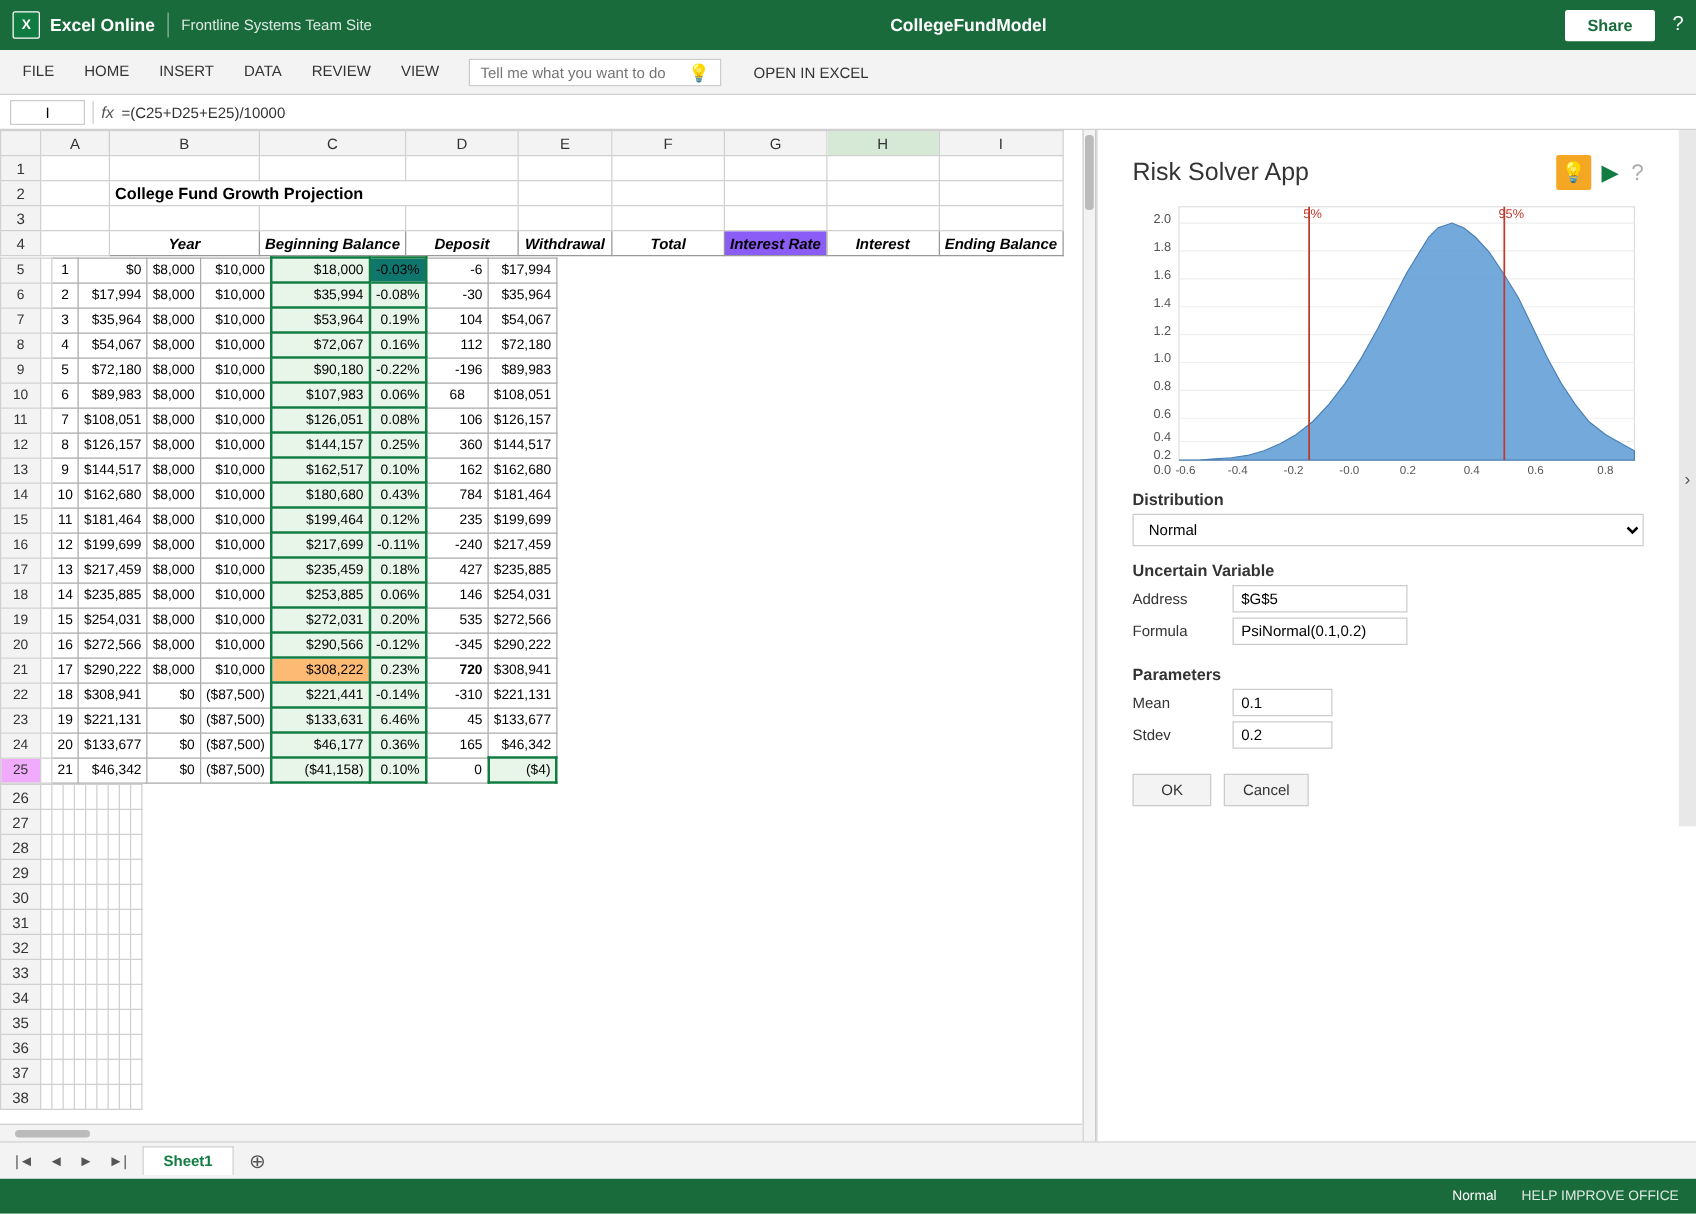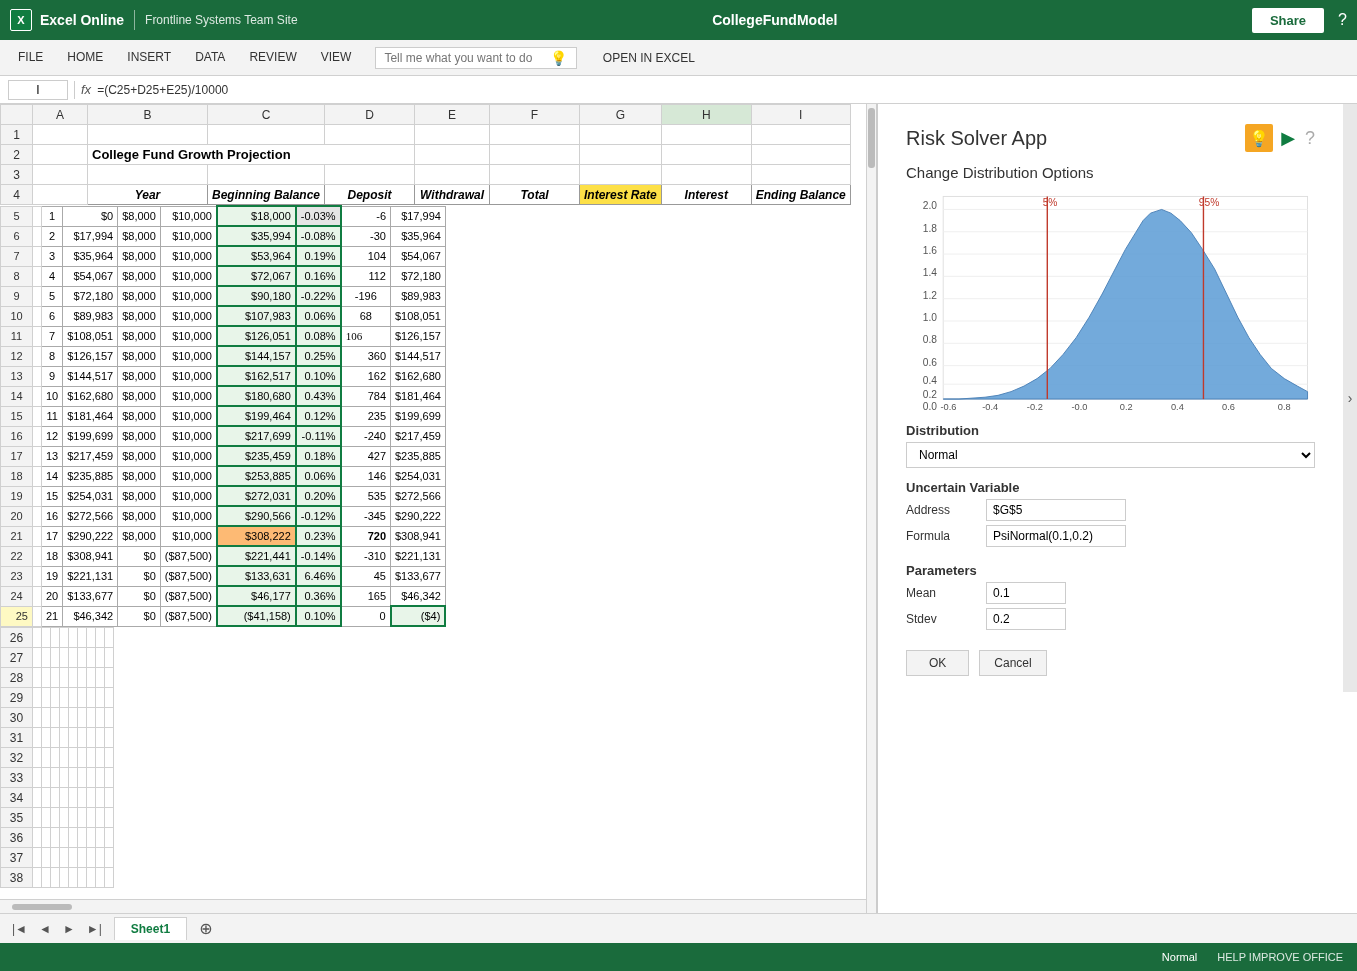--- a/index.html
+++ b/index.html
@@ -141,22 +141,21 @@
     table.sheet th.col-header-selected {
       background: #d6e8d6;
     }
     table.sheet td.row-header {
       background: #f3f3f3;
       text-align: center;
       color: #333;
       width: 32px;
     }
     table.sheet td.row-header-selected {
-      background: #fef9c3;
-      text-align: right;
+      background: #f0abfc;
     }
     .col-A { width: 32px; }
     .col-B { width: 55px; }
     .col-C { width: 120px; }
     .col-D { width: 80px; }
     .col-E { width: 90px; }
     .col-F { width: 75px; }
     .col-G { width: 90px; }
     .col-H { width: 80px; }
     .col-I { width: 90px; }
@@ -403,38 +402,38 @@
               </tr>
 
               <tr>
                 <td class="row-header">4</td>
                 <td></td>
                 <td class="table-header cell-bold cell-center" style="border:1px solid #999;background:#fff;">Year</td>
                 <td class="table-header cell-bold cell-center" style="border:1px solid #999;background:#fff;">Beginning Balance</td>
                 <td class="table-header cell-bold cell-center" style="border:1px solid #999;background:#fff;">Deposit</td>
                 <td class="table-header cell-bold cell-center" style="border:1px solid #999;background:#fff;">Withdrawal</td>
                 <td class="table-header cell-bold cell-center" style="border:1px solid #999;background:#fff;">Total</td>
-                <td class="table-header cell-bold cell-center" style="border:1px solid #999;background:#fde047;">Interest Rate</td>
+                <td class="table-header cell-bold cell-center" style="border:1px solid #999;background:#8b5cf6;">Interest Rate</td>
                 <td class="table-header cell-bold cell-center" style="border:1px solid #999;background:#fff;">Interest</td>
                 <td class="table-header cell-bold cell-center" style="border:1px solid #999;background:#fff;">Ending Balance</td>
               </tr>
             </tbody>
           </table>
 
           <table class="sheet data-table-area" id="data-table" style="margin-top:0;">
             <tbody id="data-body">
                 <tr>
                   <td class="row-header">5</td>
                   <td></td>
                   <td style="text-align: center; border: 1px solid rgb(170, 170, 170);">1</td>
                   <td style="text-align: right; border: 1px solid rgb(170, 170, 170);">$0</td>
                   <td style="text-align: right; border: 1px solid rgb(170, 170, 170);">$8,000</td>
                   <td style="text-align: right; border: 1px solid rgb(170, 170, 170);">$10,000</td>
                   <td style="text-align: right; border: 2px solid rgb(16, 124, 65); background: rgb(232, 245, 233);">$18,000</td>
-                  <td style="text-align: right; border: 2px solid rgb(16, 124, 65); background: #e5e5e5;">-0.03%</td>
+                  <td style="text-align: right; border: 2px solid rgb(16, 124, 65); background: #0f766e;">-0.03%</td>
                   <td style="text-align: right; border: 1px solid rgb(170, 170, 170);">-6</td>
                   <td style="text-align: right; border: 1px solid rgb(170, 170, 170);">$17,994</td>
                 </tr>
                 <tr>
                   <td class="row-header">6</td>
                   <td></td>
                   <td style="text-align: center; border: 1px solid rgb(170, 170, 170);">2</td>
                   <td style="text-align: right; border: 1px solid rgb(170, 170, 170);">$17,994</td>
                   <td style="text-align: right; border: 1px solid rgb(170, 170, 170);">$8,000</td>
                   <td style="text-align: right; border: 1px solid rgb(170, 170, 170);">$10,000</td>
@@ -469,21 +468,21 @@
                 </tr>
                 <tr>
                   <td class="row-header">9</td>
                   <td></td>
                   <td style="text-align: center; border: 1px solid rgb(170, 170, 170);">5</td>
                   <td style="text-align: right; border: 1px solid rgb(170, 170, 170);">$72,180</td>
                   <td style="text-align: right; border: 1px solid rgb(170, 170, 170);">$8,000</td>
                   <td style="text-align: right; border: 1px solid rgb(170, 170, 170);">$10,000</td>
                   <td style="text-align: right; border: 2px solid rgb(16, 124, 65); background: rgb(232, 245, 233);">$90,180</td>
                   <td style="text-align: right; border: 2px solid rgb(16, 124, 65); background: rgb(232, 245, 233);">-0.22%</td>
-                  <td style="text-align: center; border: 1px solid rgb(170, 170, 170);">-196</td>
+                  <td style="text-align: right; border: 1px solid rgb(170, 170, 170);">-196</td>
                   <td style="text-align: right; border: 1px solid rgb(170, 170, 170);">$89,983</td>
                 </tr>
                 <tr>
                   <td class="row-header">10</td>
                   <td></td>
                   <td style="text-align: center; border: 1px solid rgb(170, 170, 170);">6</td>
                   <td style="text-align: right; border: 1px solid rgb(170, 170, 170);">$89,983</td>
                   <td style="text-align: right; border: 1px solid rgb(170, 170, 170);">$8,000</td>
                   <td style="text-align: right; border: 1px solid rgb(170, 170, 170);">$10,000</td>
                   <td style="text-align: right; border: 2px solid rgb(16, 124, 65); background: rgb(232, 245, 233);">$107,983</td>
@@ -493,21 +492,21 @@
                 </tr>
                 <tr>
                   <td class="row-header">11</td>
                   <td></td>
                   <td style="text-align: center; border: 1px solid rgb(170, 170, 170);">7</td>
                   <td style="text-align: right; border: 1px solid rgb(170, 170, 170);">$108,051</td>
                   <td style="text-align: right; border: 1px solid rgb(170, 170, 170);">$8,000</td>
                   <td style="text-align: right; border: 1px solid rgb(170, 170, 170);">$10,000</td>
                   <td style="text-align: right; border: 2px solid rgb(16, 124, 65); background: rgb(232, 245, 233);">$126,051</td>
                   <td style="text-align: right; border: 2px solid rgb(16, 124, 65); background: rgb(232, 245, 233);">0.08%</td>
-                  <td style="border: 1px solid rgb(170, 170, 170); font-family: Liberation Serif, serif;">106</td>
+                  <td style="text-align: right; border: 1px solid rgb(170, 170, 170);">106</td>
                   <td style="text-align: right; border: 1px solid rgb(170, 170, 170);">$126,157</td>
                 </tr>
                 <tr>
                   <td class="row-header">12</td>
                   <td></td>
                   <td style="text-align: center; border: 1px solid rgb(170, 170, 170);">8</td>
                   <td style="text-align: right; border: 1px solid rgb(170, 170, 170);">$126,157</td>
                   <td style="text-align: right; border: 1px solid rgb(170, 170, 170);">$8,000</td>
                   <td style="text-align: right; border: 1px solid rgb(170, 170, 170);">$10,000</td>
                   <td style="text-align: right; border: 2px solid rgb(16, 124, 65); background: rgb(232, 245, 233);">$144,157</td>
@@ -849,21 +848,20 @@
     <div style="display:flex;">
       <div style="flex:1;padding:10px 14px 4px;">
         <div class="sidebar-header">
           <span class="sidebar-title">Risk Solver App</span>
           <div class="sidebar-icons">
             <div class="sidebar-icon-bulb">💡</div>
             <span class="sidebar-icon-play">▶</span>
           </div>
           <span class="sidebar-help">?</span>
         </div>
-        <div class="sidebar-section-title">Change Distribution Options</div>
 
         <div class="chart-area">
           <svg viewBox="0 0 440 240" class="chart-svg">
 
             <rect x="0" y="0" width="440" height="240" fill="white"></rect>
 
             <text x="18" y="22" font-size="11" fill="#555">2.0</text>
             <text x="18" y="46" font-size="11" fill="#555">1.8</text>
             <text x="18" y="70" font-size="11" fill="#555">1.6</text>
             <text x="18" y="94" font-size="11" fill="#555">1.4</text>

